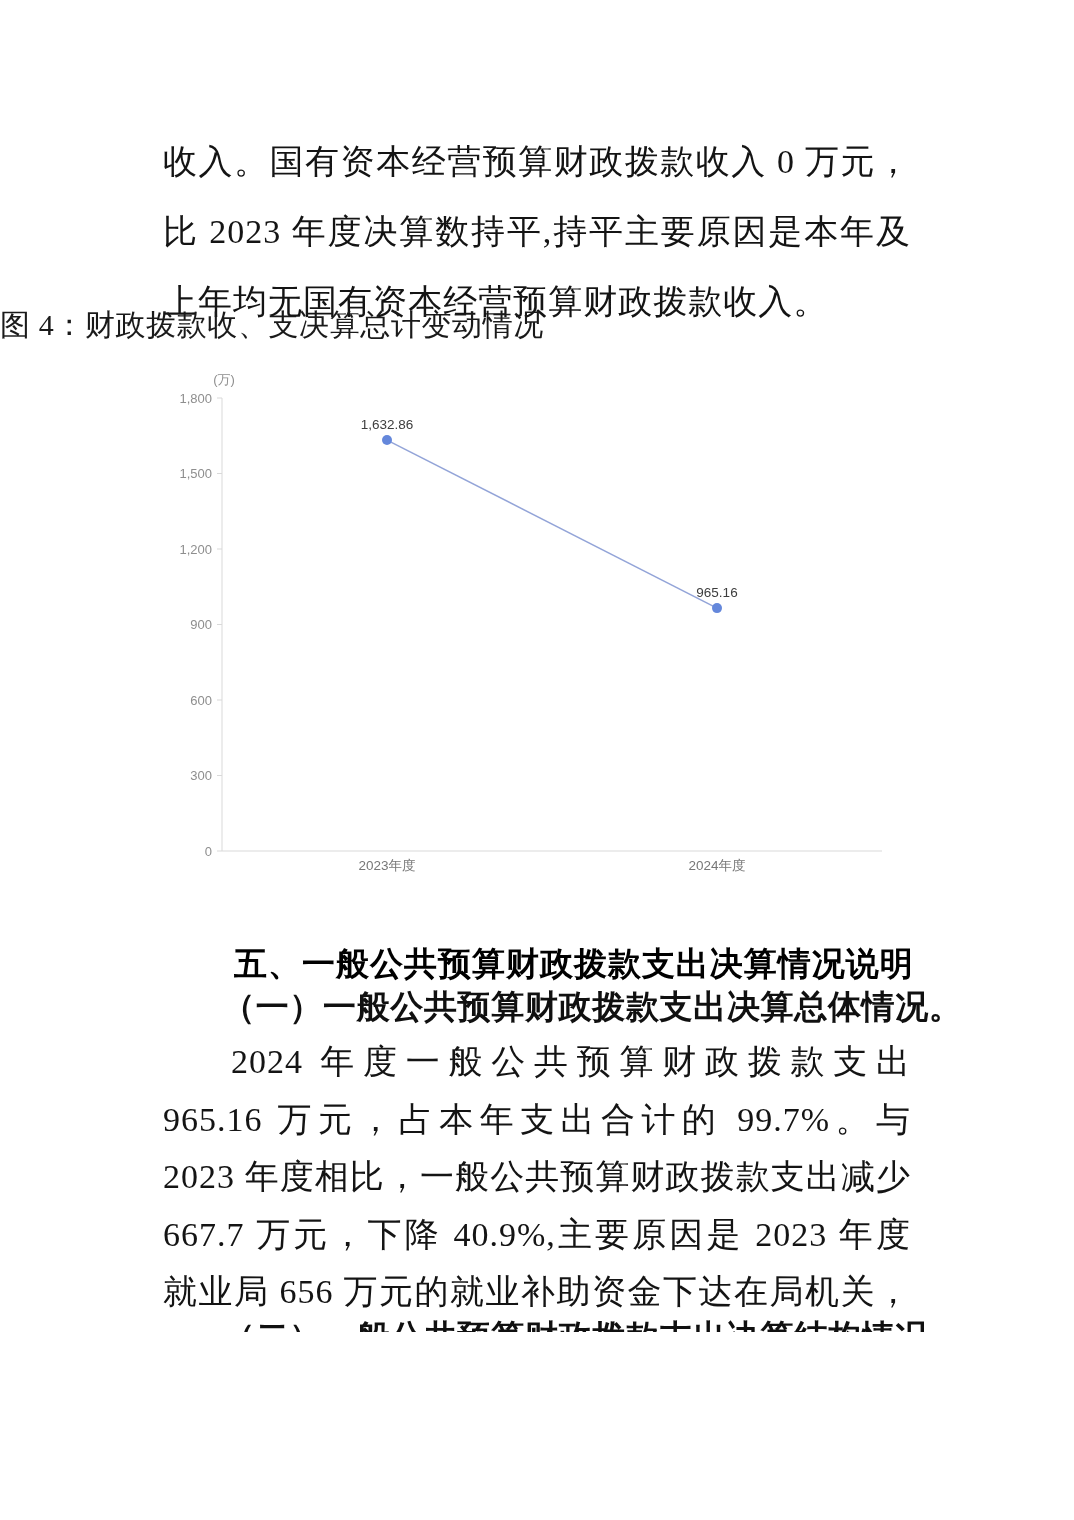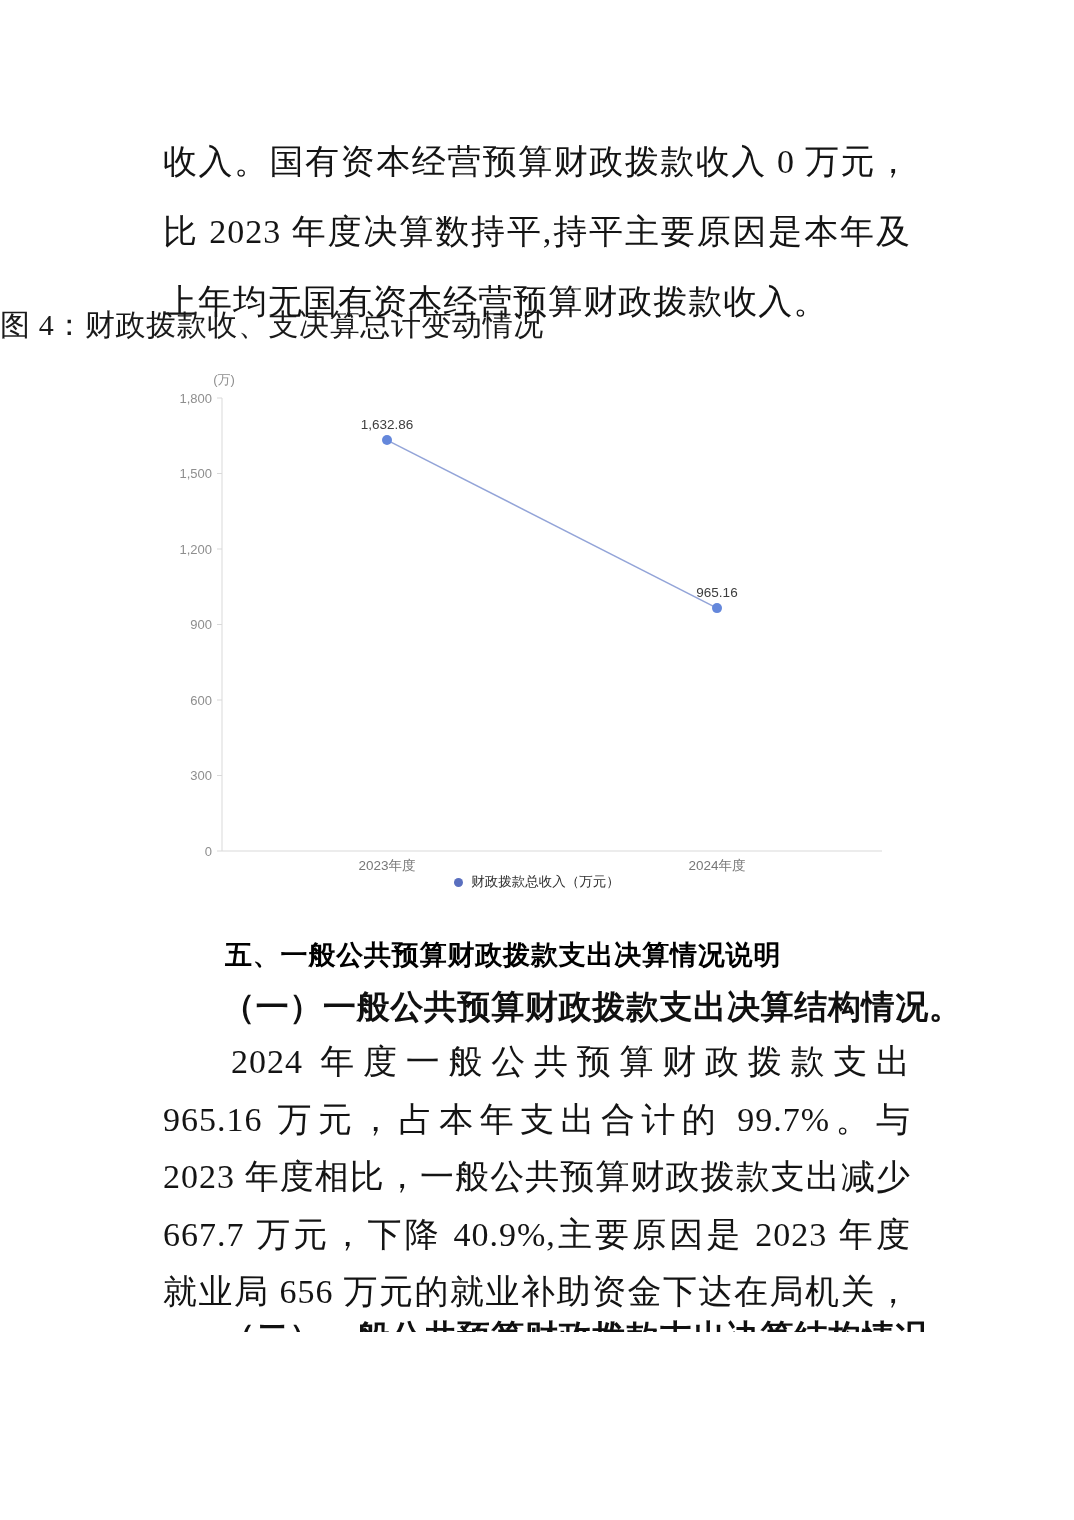--- a/index.html
+++ b/index.html
@@ -25,23 +25,23 @@
   .fig-title{
     position:absolute;
     top:303px;left:0;width:100%;
     font-size:30px;line-height:44px;
     color:#1a1a1a;
     letter-spacing:0.02em;
   }
   .sec-h1{
     position:absolute;
     top:930px;left:222px;
-    margin:3px;
+    margin:12px;
     font-family:"Liberation Sans","DejaVu Sans",sans-serif;
-    font-size:27px;line-height:44px;
+    font-size:33px;line-height:44px;
     font-weight:700;
     color:#000000;
     letter-spacing:0.03em;
   }
   .sec-h2{
     position:absolute;
     left:222px;margin:0;
     font-size:33px;line-height:44px;
     font-weight:700;
     color:#101010;
@@ -99,27 +99,23 @@
         <line x1="222" y1="38" x2="222" y2="491" stroke="#d9d9d9" stroke-width="1"></line>
         <line x1="222" y1="491" x2="882" y2="491" stroke="#d9d9d9" stroke-width="1"></line>
         <polyline points="387,80.0635666666667 717,248.10139999999998" fill="none" stroke="#93a4d8" stroke-width="1.5"></polyline>
         <circle cx="387" cy="80.0635666666667" r="5" fill="#6487db"></circle>
         <text x="387" y="69.0635666666667" text-anchor="middle" font-family="&quot;Liberation Sans&quot;,&quot;DejaVu Sans&quot;,sans-serif" font-size="13.5" fill="#3d3d3d">1,632.86</text>
         <circle cx="717" cy="248.10139999999998" r="5" fill="#6487db"></circle>
         <text x="717" y="237.10139999999998" text-anchor="middle" font-family="&quot;Liberation Sans&quot;,&quot;DejaVu Sans&quot;,sans-serif" font-size="13.5" fill="#3d3d3d">965.16</text>
         <text x="387" y="510" text-anchor="middle" font-family="&quot;Liberation Sans&quot;,&quot;DejaVu Sans&quot;,sans-serif" font-size="13.5" fill="#767676">2023年度</text>
         <text x="717" y="510" text-anchor="middle" font-family="&quot;Liberation Sans&quot;,&quot;DejaVu Sans&quot;,sans-serif" font-size="13.5" fill="#767676">2024年度</text>
       </svg>
-    <div class="legend" style="color: rgb(47, 47, 47);">
-      <span class="legend-dot" id="legend-dot" style="background: rgb(90, 111, 191);"></span>
-      <span>财政拨款总收入（万元）</span>
-    </div>
   </div>
 
   <h2 class="sec-h1">五、一般公共预算财政拨款支出决算情况说明</h2>
 
-  <h3 class="sec-h2 h2a">（一）一般公共预算财政拨款支出决算结构情况。</h3>
+  <h3 class="sec-h2 h2a">（一）一般公共预算财政拨款支出决算总体情况。</h3>
 
   <p class="para p2">2024 年度一般公共预算财政拨款支出 965.16 万元，占本年支出合计的 99.7%。与 2023 年度相比，一般公共预算财政拨款支出减少 667.7 万元，下降 40.9%,主要原因是 2023 年度就业局 656 万元的就业补助资金下达在局机关，由局机关代付，导致本年度支出大幅度减少。</p>
 
   <h3 class="sec-h2 h2b">（二）一般公共预算财政拨款支出决算结构情况。</h3>
 
 </div>
 
 </body></html>

